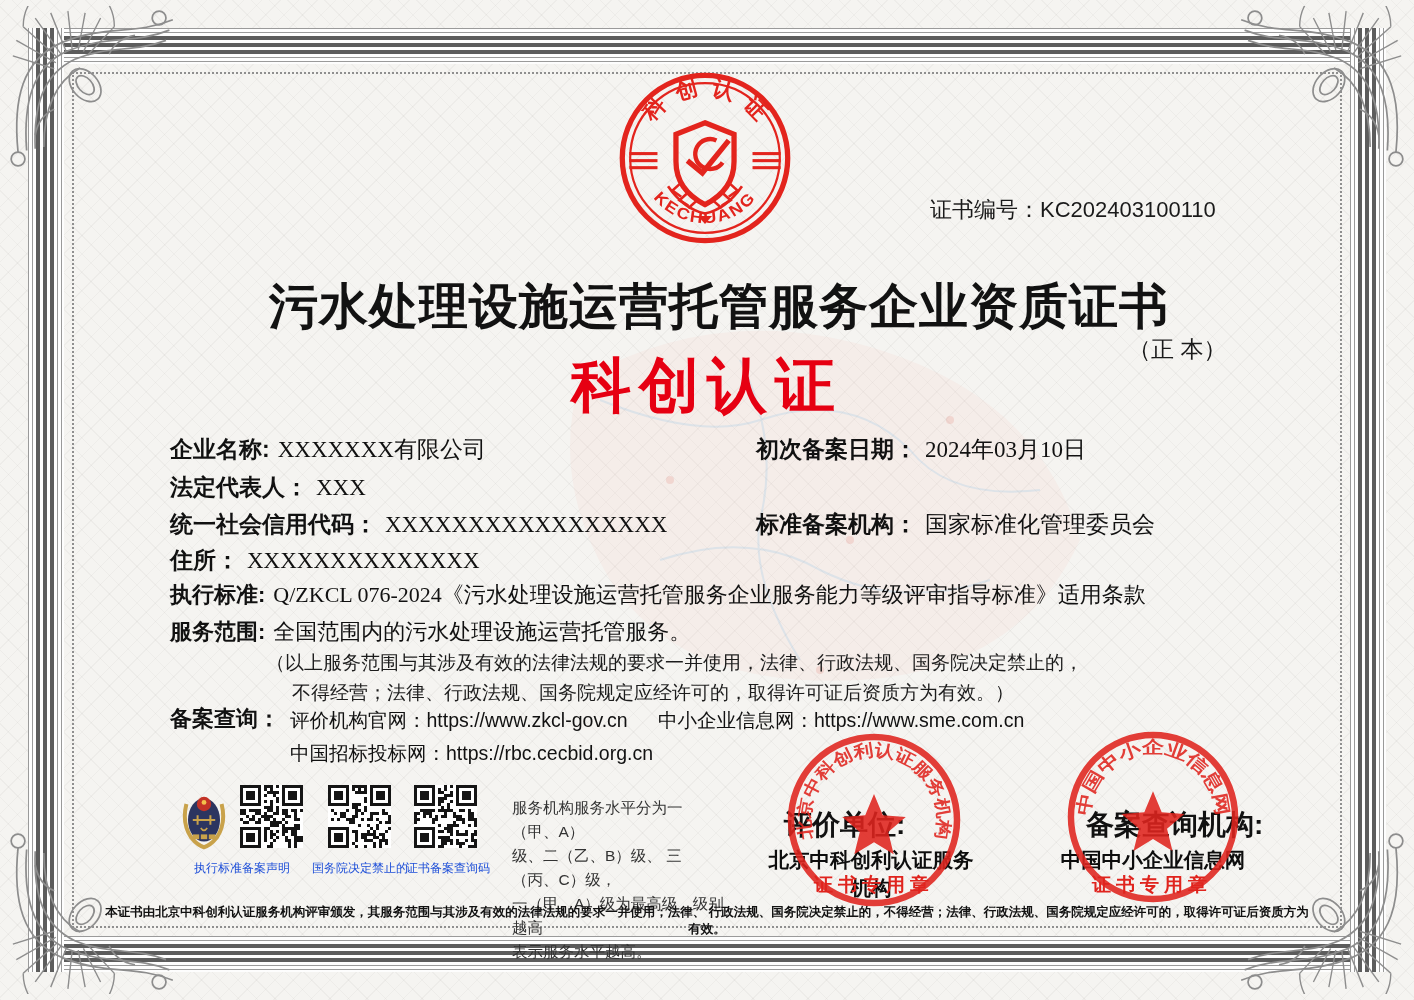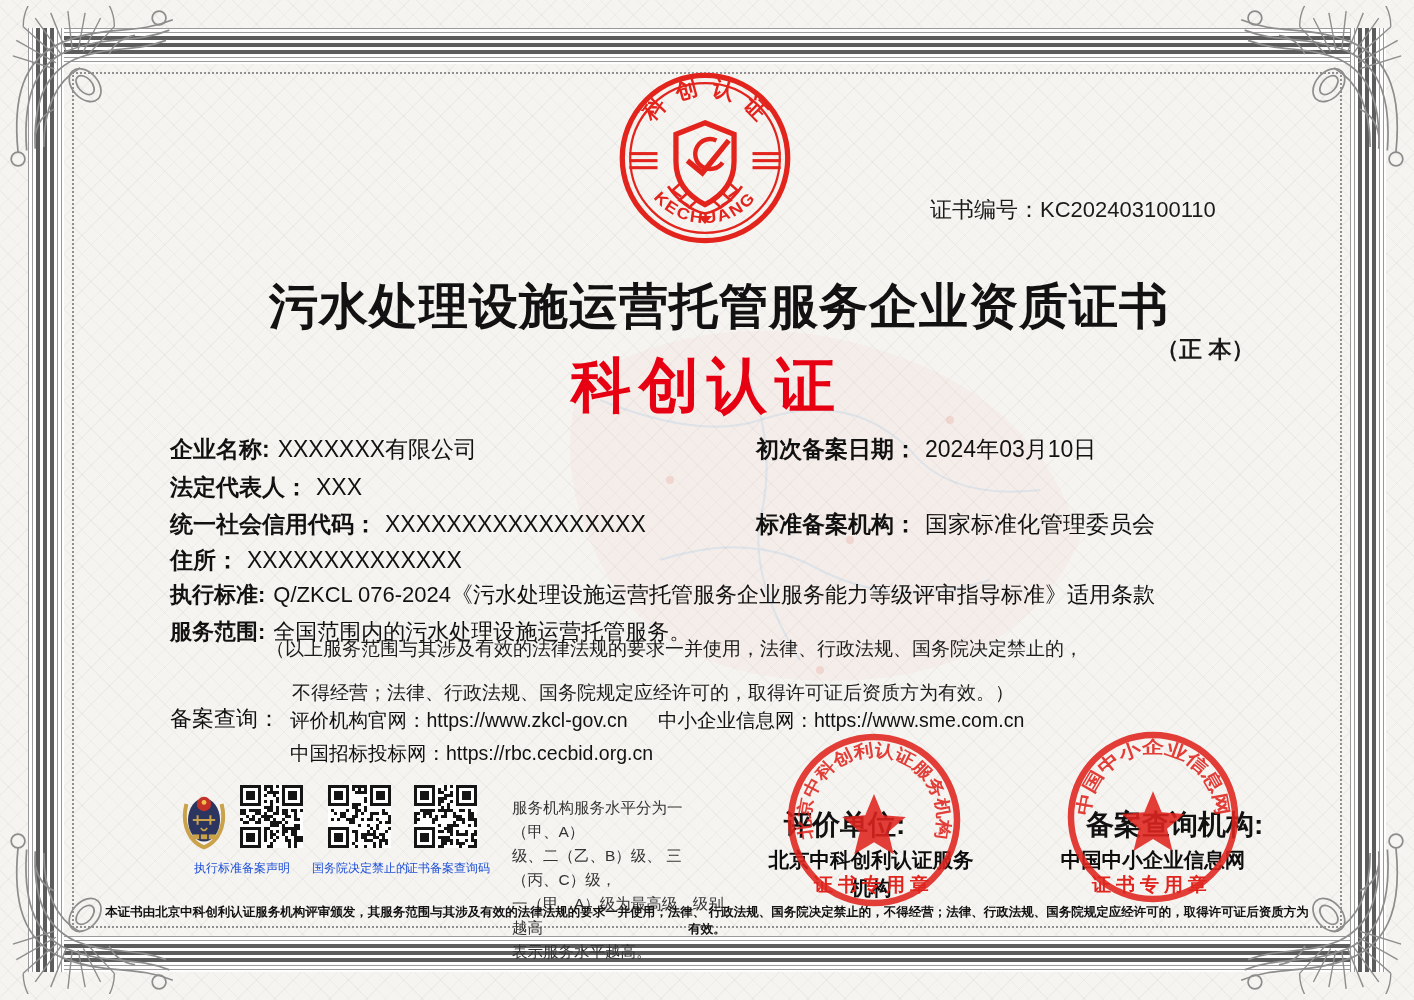--- a/index.html
+++ b/index.html
@@ -32,29 +32,29 @@
   .corner.tl{left:6px;top:6px;} .corner.tr{right:6px;top:6px;transform:scaleX(-1);}
   .corner.bl{left:6px;bottom:6px;transform:scaleY(-1);} .corner.br{right:6px;bottom:6px;transform:scale(-1,-1);}
   
   .map { position:absolute; left:520px; top:240px; width:620px; height:520px; z-index:0; opacity:.55; }
   
   .abs { position:absolute; z-index:3; }
   .logo { left:617px; top:70px; width:176px; height:176px; }
   .certno { left:930px; top:195px; width:360px; font-size:22px; color:#1a1a1a; text-align:left; }
   .title { left:0; right:0; top:274px; text-align:center; font-size:49px; font-weight:800;
            color:#121212; letter-spacing:1px;padding-left:24px; }
-  .copytype { left:1128px; top:334px; font-size:23px; font-weight:700; color:#1a1a1a;margin-left:28px; }
+  .copytype { left:1128px; top:334px; font-size:23px; font-weight:400; color:#1a1a1a; }
   .grade { left:0; right:0; top:346px; text-align:center; font-size:60px; font-weight:800;
            color:#e60012; letter-spacing:8px; }
   .fline { font-size:23px; white-space:nowrap; }
   .fline b { font-weight:800; }
-  .fline .v { font-weight:400; margin-left:8px; }
+  .fline .v { font-weight:400; margin-left:8px;font-family:Liberation Serif, serif; }
   .note { font-size:19px; color:#1c1c1c; }
   .qline { font-size:19.5px; white-space:nowrap; }
-  .qlabel { font-size:22px; font-weight:400; }
+  .qlabel { font-size:22px; font-weight:700; }
   .emblem { left:180px; top:786px; width:48px; height:68px; }
   .qr { position:absolute; top:785px; width:63px; height:63px; z-index:3; }
   .qr1{left:240px;} .qr2{left:328px;} .qr3{left:414px;}
   .qrlabel { top:860px; font-size:12px; color:#1d4ed8; text-align:center; }
   .levelnote { left:512px; top:796px; width:215px; font-size:15.5px; line-height:24px; color:#333; }
   .sealblock-label { font-size:28px; font-weight:800; color:#111;margin-left:48px; }
   .stamp { position:absolute; z-index:5; opacity:.88; }
   .orgname { font-size:20.5px; font-weight:800; color:#0d0d0d; text-align:center; z-index:4; }
   .zhang { font-size:19px; font-weight:700; color:#e0241e; text-align:center; letter-spacing:5px; z-index:4; }
   .footer { left:100px; right:100px; top:904px; text-align:center; font-size:12.5px;
@@ -237,21 +237,21 @@
   <div class="abs fline" style="left:170px; top:434px;"><b>企业名称:</b><span class="v">XXXXXXX有限公司</span></div>
   <div class="abs fline" style="left:170px; top:472px;"><b>法定代表人：</b><span class="v">XXX</span></div>
   <div class="abs fline" style="left:170px; top:509px;"><b>统一社会信用代码：</b><span class="v">XXXXXXXXXXXXXXXXX</span></div>
   <div class="abs fline" style="left:170px; top:545px;"><b>住所：</b><span class="v">XXXXXXXXXXXXXX</span></div>
 
   <div class="abs fline" style="left:756px; top:434px;"><b>初次备案日期：</b><span class="v">2024年03月10日</span></div>
   <div class="abs fline" style="left:756px; top:509px;"><b>标准备案机构：</b><span class="v">国家标准化管理委员会</span></div>
 
   <div class="abs fline" style="left:170px; top:580px; font-size:22px;"><b>执行标准:</b><span class="v">Q/ZKCL 076-2024《污水处理设施运营托管服务企业服务能力等级评审指导标准》适用条款</span></div>
   <div class="abs fline" style="left:170px; top:617px; font-size:22px;"><b>服务范围:</b><span class="v">全国范围内的污水处理设施运营托管服务。</span></div>
-  <div class="abs note" style="left:266px; top:636px;">（以上服务范围与其涉及有效的法律法规的要求一并使用，法律、行政法规、国务院决定禁止的，</div>
+  <div class="abs note" style="left:266px; top:650px;">（以上服务范围与其涉及有效的法律法规的要求一并使用，法律、行政法规、国务院决定禁止的，</div>
   <div class="abs note" style="left:292px; top:680px;">不得经营；法律、行政法规、国务院规定应经许可的，取得许可证后资质方为有效。）</div>
 
   <div class="abs qlabel" style="left:170px; top:704px;">备案查询：</div>
   <div class="abs qline" style="left:290px; top:707px;"><span>评价机构官网</span><span>：https://www.zkcl-gov.cn</span></div>
   <div class="abs qline" style="left:658px; top:707px;"><span>中小企业信息网</span><span>：https://www.sme.com.cn</span></div>
   <div class="abs qline" style="left:290px; top:740px;"><span>中国招标投标网</span><span>：https://rbc.cecbid.org.cn</span></div>
 
   <svg class="abs emblem" viewBox="0 0 60 80">
     <g>
       <path d="M8 20 Q2 44 14 62 Q22 72 30 74 Q38 72 46 62 Q58 44 52 20" fill="none" stroke="#c9a24a" stroke-width="5"></path>

